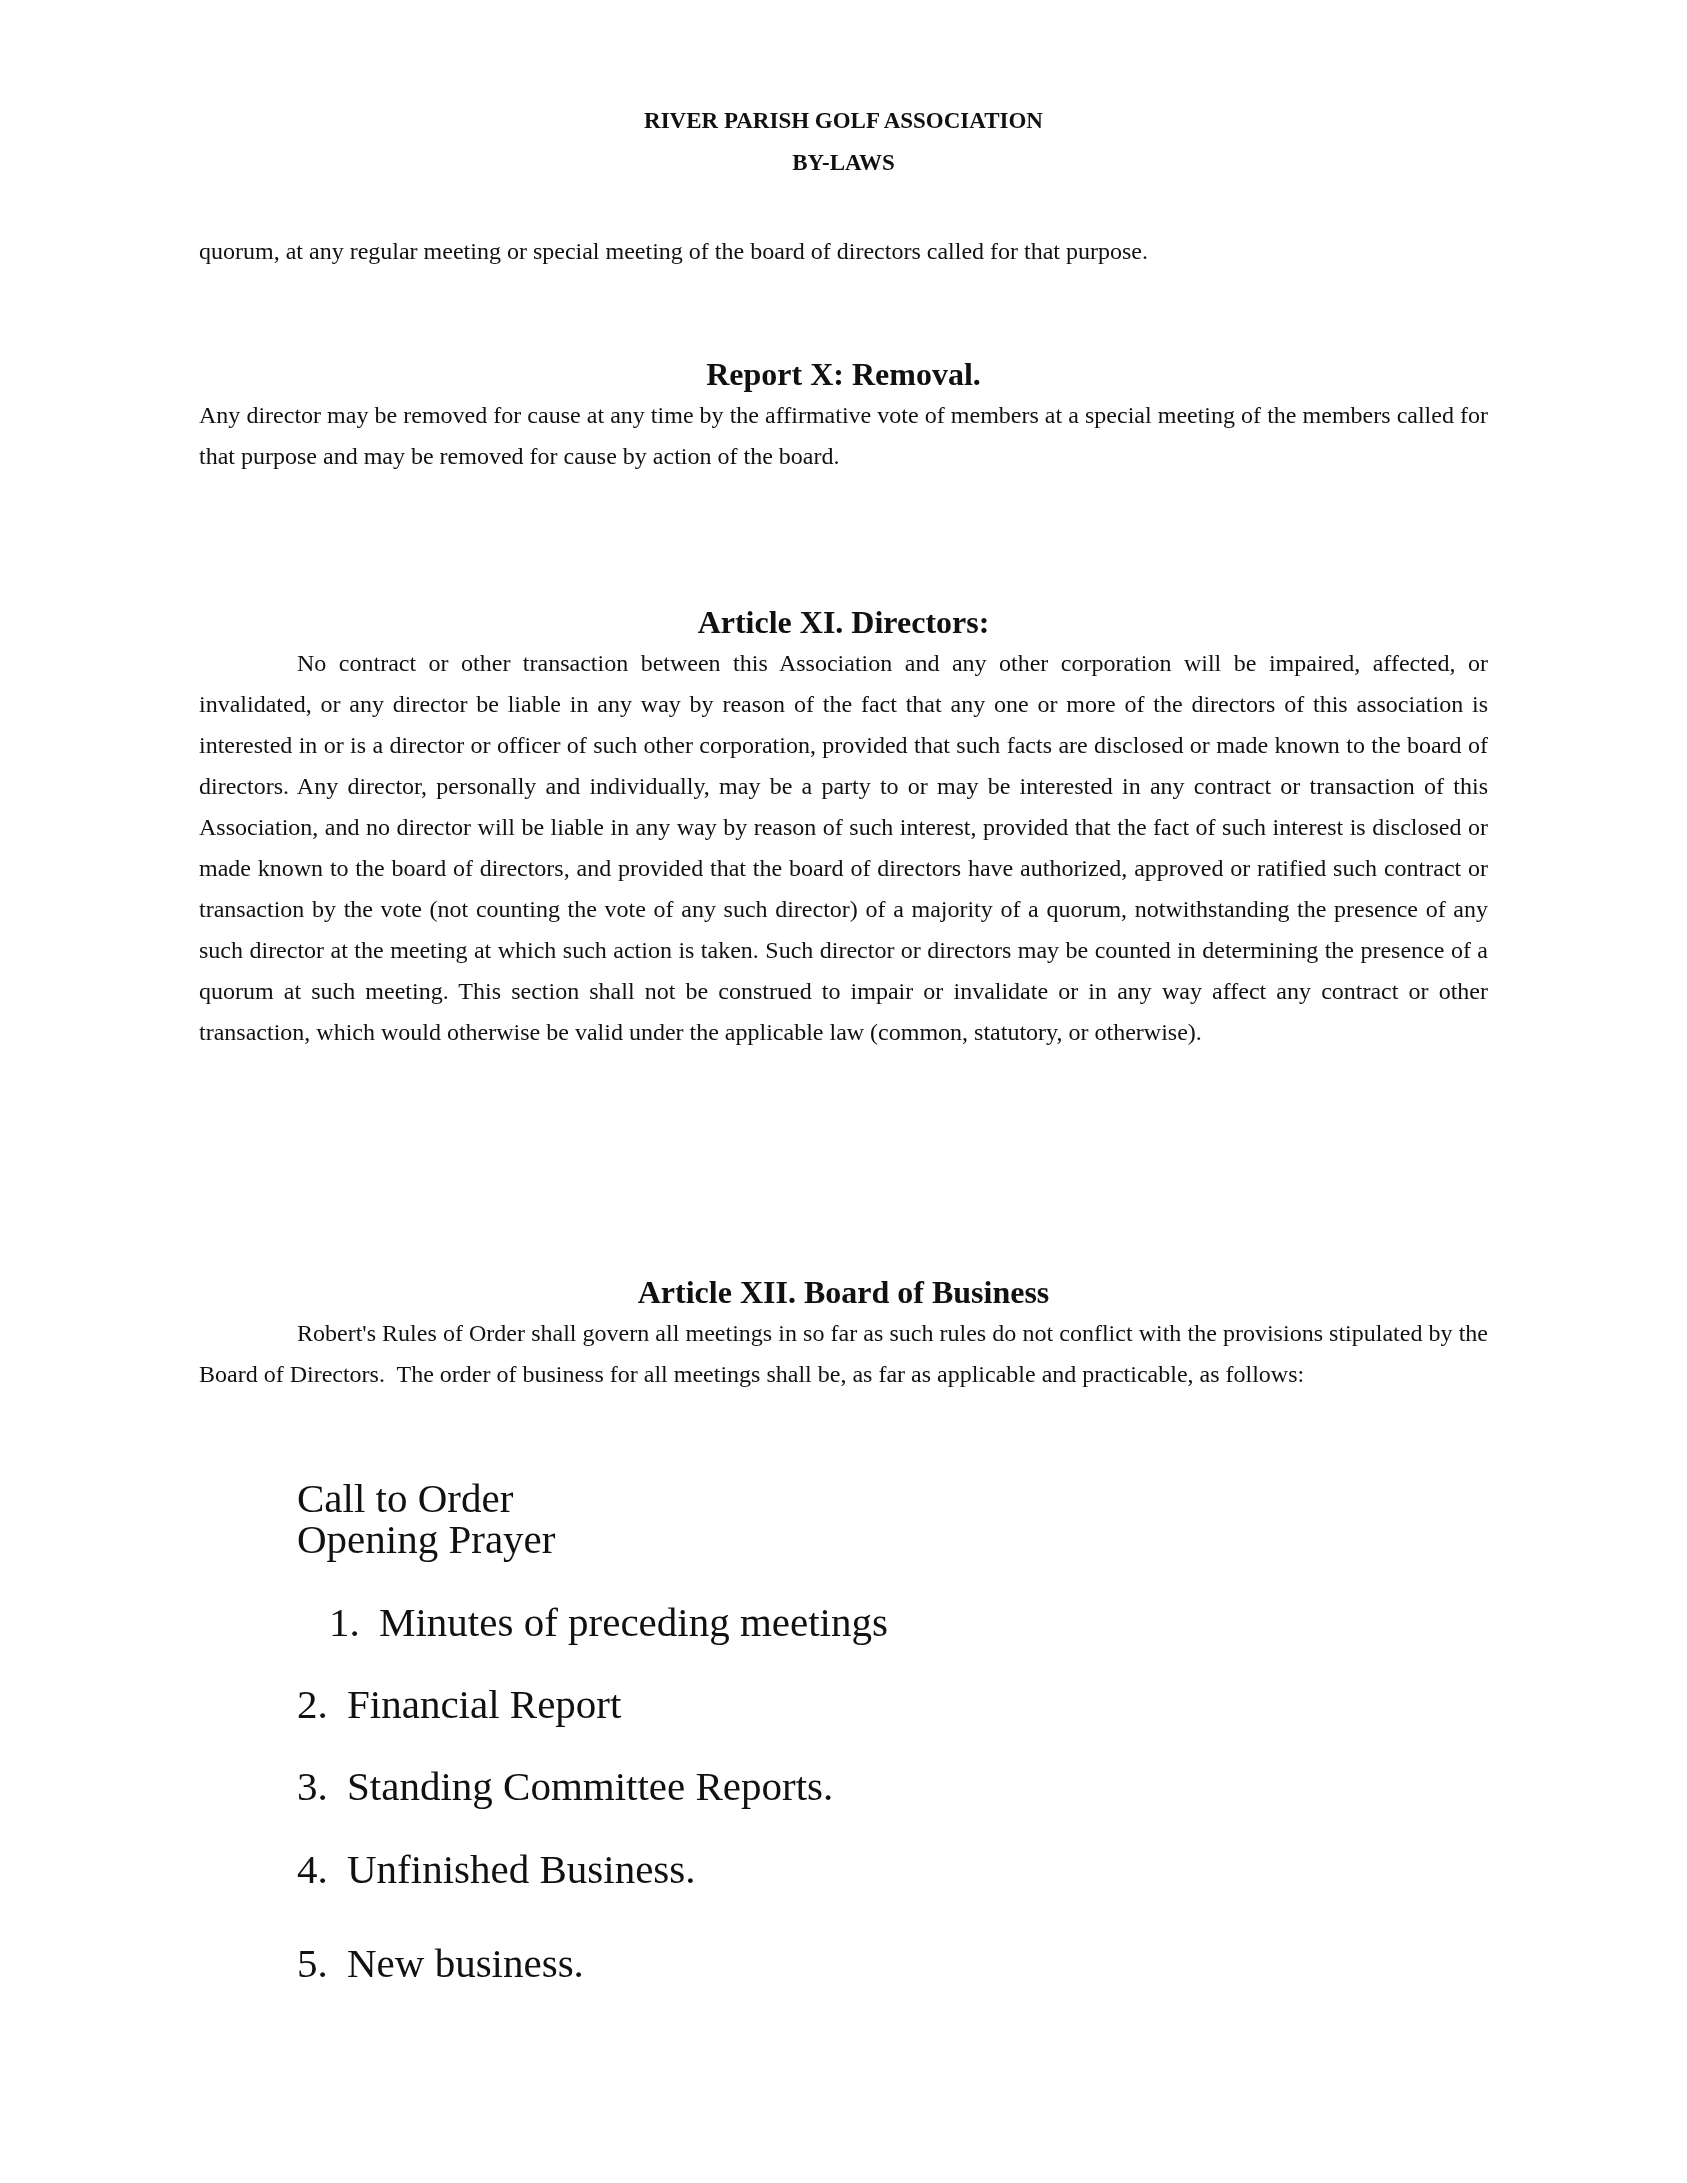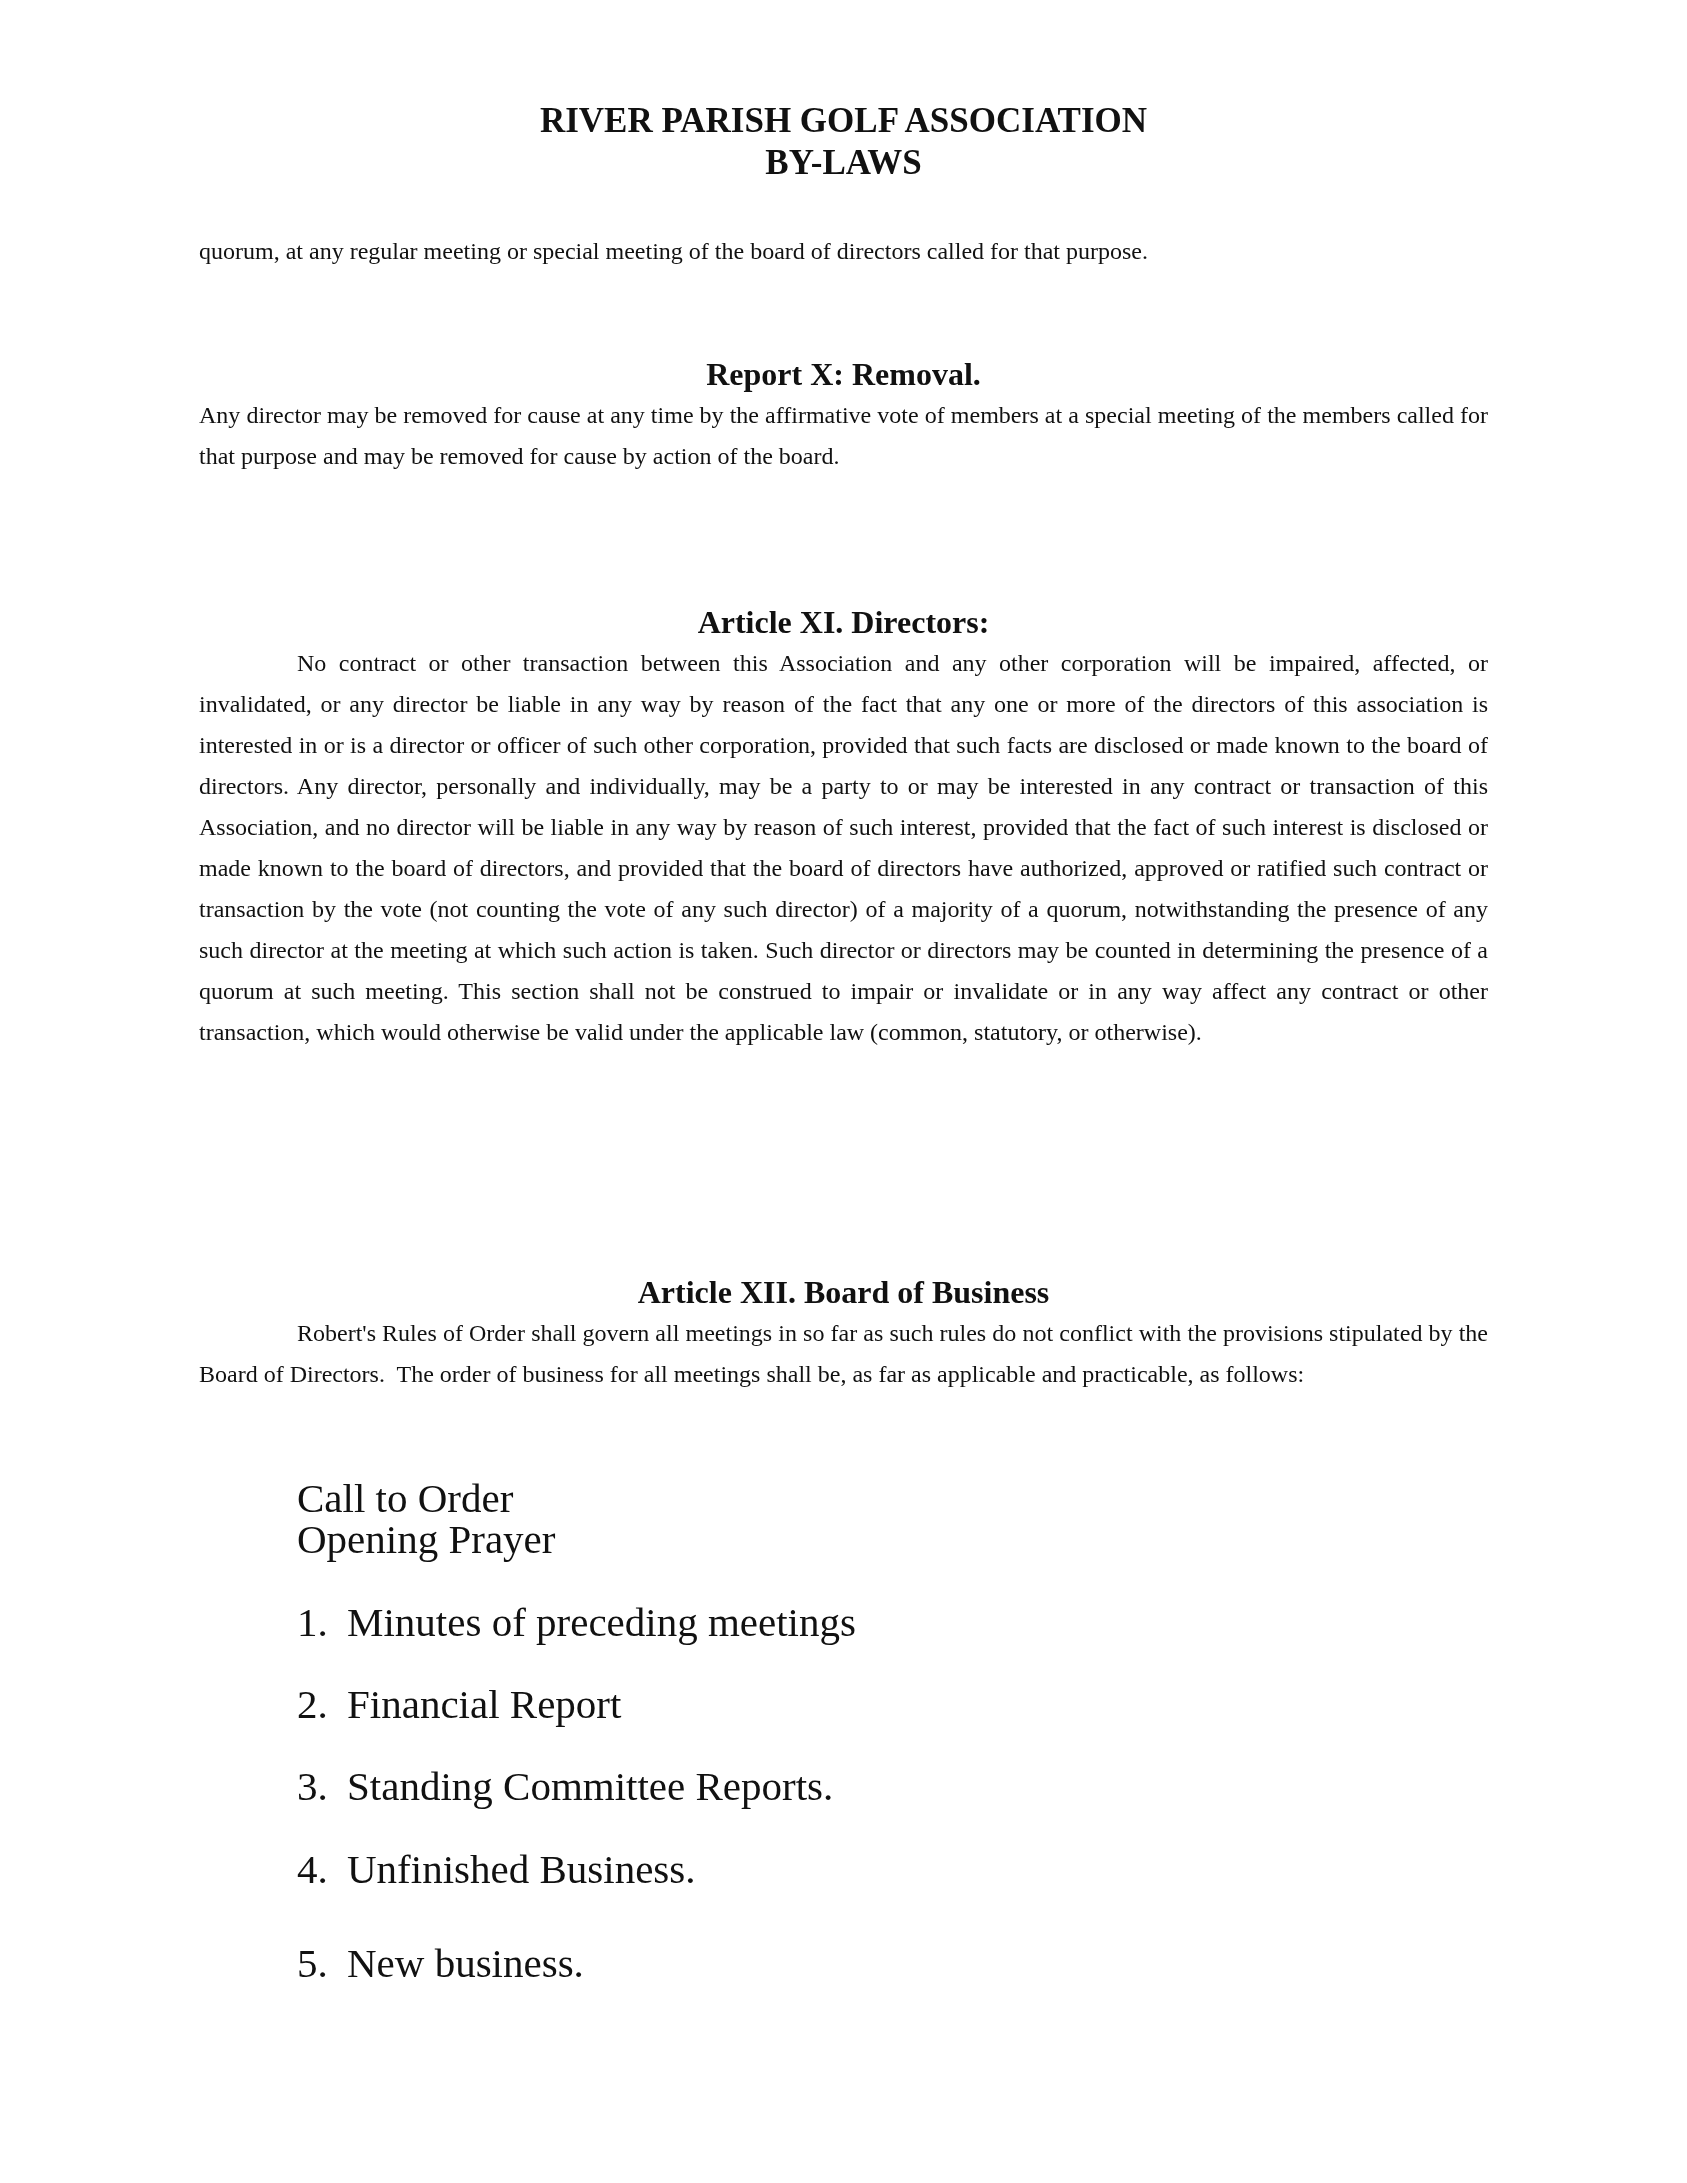--- a/index.html
+++ b/index.html
@@ -20,21 +20,21 @@
     left: 199px;
     top: 0;
     width: 1289px;
   }
   .doc-title {
     position: absolute;
     left: 0;
     width: 1289px;
     text-align: center;
     font-weight: bold;
-    font-size: 35px;
+    font-size: 23px;
     line-height: 42px;
     margin: 0;
   }
   .doc-title.t1 { top: 100px; }
   .doc-title.t2 { top: 142px; }
 
   .para {
     position: absolute;
     left: 0;
     width: 1289px;
@@ -85,21 +85,21 @@
   <h2 class="heading" style="top:602px;"><span class="hb">Article XI. Directors</span><span>:</span></h2>
   <p class="para indent" style="top:643px;">No contract or other transaction between this Association and any other corporation will be impaired, affected, or invalidated, or any director be liable in any way by reason of the fact that any one or more of the directors of this association is interested in or is a director or officer of such other corporation, provided that such facts are disclosed or made known to the board of directors. Any director, personally and individually, may be a party to or may be interested in any contract or transaction of this Association, and no director will be liable in any way by reason of such interest, provided that the fact of such interest is disclosed or made known to the board of directors, and provided that the board of directors have authorized, approved or ratified such contract or transaction by the vote (not counting the vote of any such director) of a majority of a quorum, notwithstanding the presence of any such director at the meeting at which such action is taken. Such director or directors may be counted in determining the presence of a quorum at such meeting. This section shall not be construed to impair or invalidate or in any way affect any contract or other transaction, which would otherwise be valid under the applicable law (common, statutory, or otherwise).</p>
 
   <h2 class="heading" style="top:1272px;"><span class="hb">Article XII. Board of Business</span><span></span></h2>
   <p class="para indent" style="top:1313px; white-space: pre-wrap;">Robert's Rules of Order shall govern all meetings in so far as such rules do not conflict with the provisions stipulated by the Board of Directors.  The order of business for all meetings shall be, as far as applicable and practicable, as follows:</p>
 
   <div>
     <div class="list-line" style="top:1478px;">Call to Order</div>
     <div class="list-line" style="top:1519px;">Opening Prayer</div>
 
-    <div class="list-line" style="top:1602px;">
+    <div class="list-line" style="top:1602px;margin-left:32px;">
       <span class="num">1.</span><span>Minutes of preceding meetings</span>
     </div>
     <div class="list-line" style="top:1684px;">
       <span class="num">2.</span><span>Financial Report</span>
     </div>
     <div class="list-line" style="top:1766px;">
       <span class="num">3.</span><span>Standing Committee Reports.</span>
     </div>
     <div class="list-line" style="top:1849px;">
       <span class="num">4.</span><span>Unfinished Business.</span>

